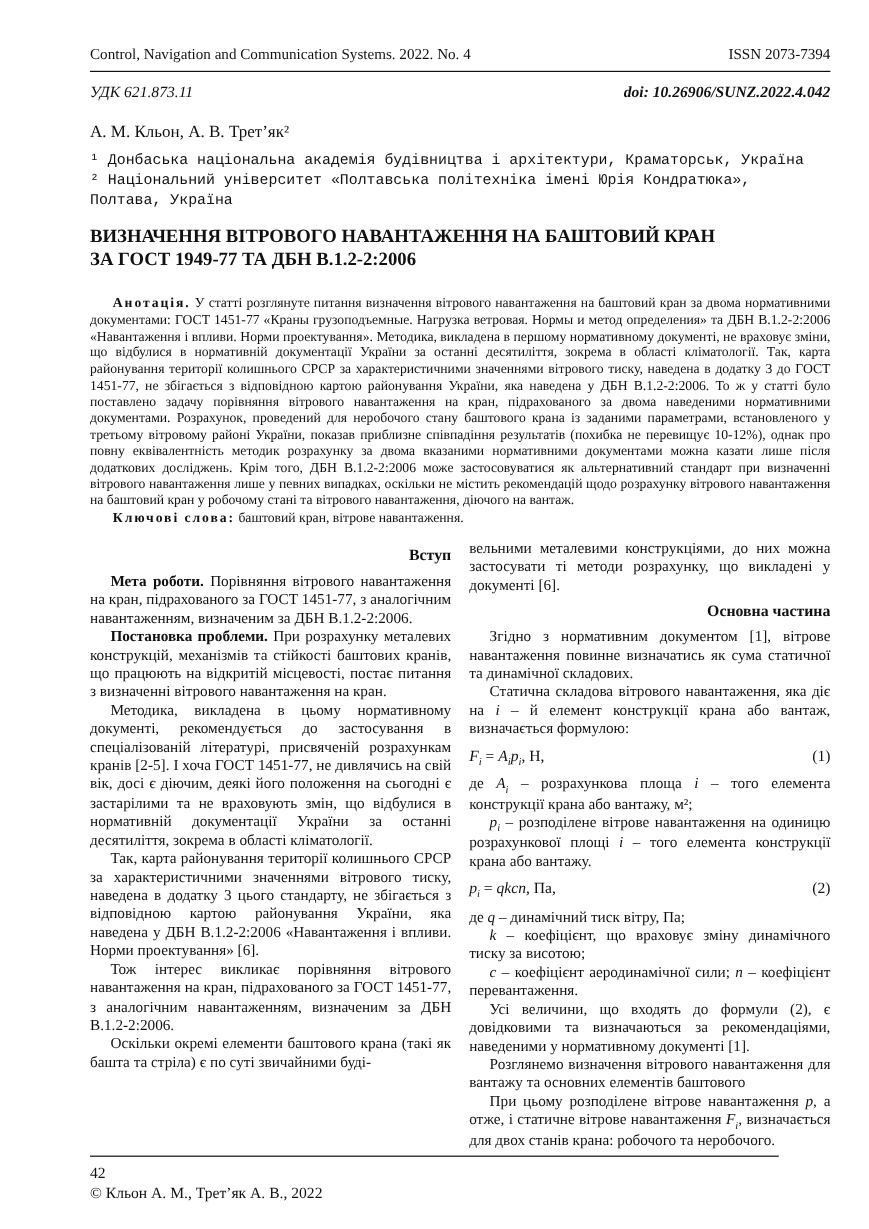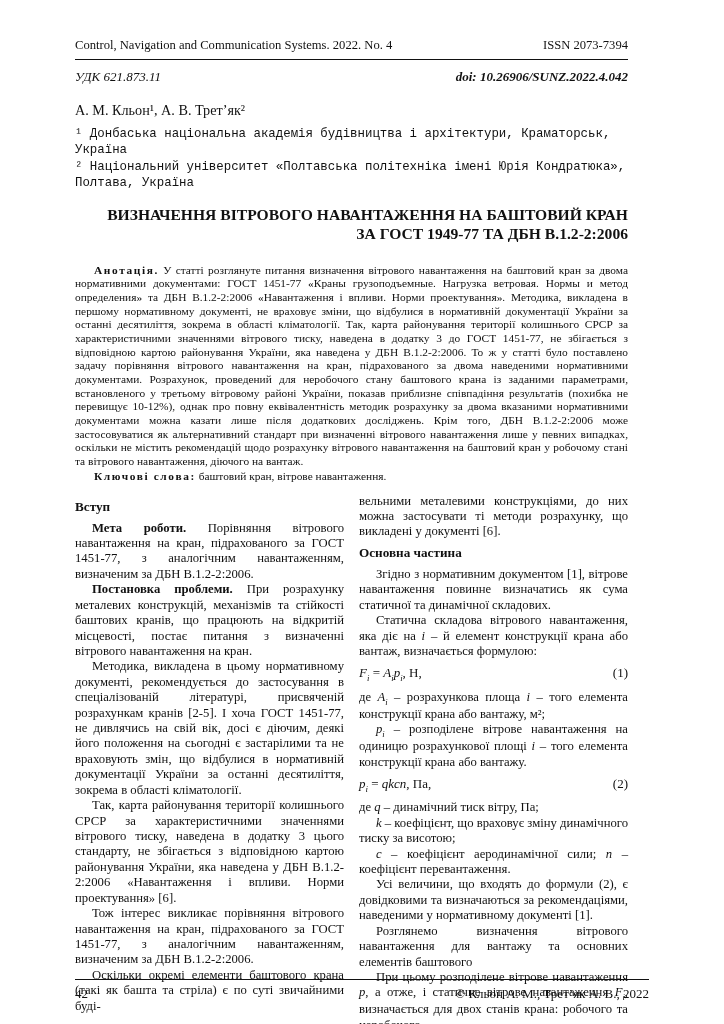--- a/index.html
+++ b/index.html
@@ -6,88 +6,89 @@
   html, body { margin: 0; padding: 0; background: #ffffff; }
   body {
     width: 724px; height: 1024px;
     font-family: "Liberation Serif", "DejaVu Serif", serif;
     color: #111;
   }
   .page {
     position: relative;
     width: 724px; height: 1024px;
     background: #fff;
-    padding: 38px 96px 0 75px;
+    padding: 38px 32px 0 75px;
     overflow: hidden;
   }
   
   .journal-row {
     display: flex; justify-content: space-between;
     font-size: 12.6px;
     padding-bottom: 6px;
     border-bottom: 1.2px solid #111;
   }
   .udk-row {
     display: flex; justify-content: space-between;
     font-size: 13px;
     margin-top: 9px;
     font-style: italic;
   }
   .doi { font-weight: bold; }
   
   .authors { margin-top: 17px; font-size: 14.2px; }
   .affiliations { margin-top: 7px; font-size: 12.4px; line-height: 1.32; font-family: Liberation Mono, monospace; }
   
-  .title { margin: 13px 0 0; font-size: 15.6px; font-weight: bold; text-align: right; line-height: 1.22; }
+  .title { margin: 13px 0 0; font-size: 15.6px; font-weight: bold; text-align: left; line-height: 1.22; }
   .tl { display: block; }
   
   .abstract { margin-top: 21px; font-size: 11.4px; line-height: 1.2; text-align: justify; }
   .abstract p { margin: 0; text-indent: 19px; }
   .abstract p + p { margin-top: 1px; }
   .lead { font-weight: bold; letter-spacing: 1.6px; }
   
   .cols { display: flex; gap: 15px; margin-top: 10px; }
   .col { flex: 1 1 0; font-size: 12.7px; line-height: 1.215; text-align: justify; }
   .col p { margin: 0; text-indent: 17px; }
   .col p.noindent { text-indent: 0; }
   .col .col-heading {
-    text-indent: 0; text-align: left; font-weight: bold;
+    text-indent: 0; text-align: right; font-weight: bold;
     font-size: 13.2px; margin: 5px 0 6px 0;
   }
   .plead { font-weight: bold; }
   
   .eq { position: relative; text-align: left; margin: 6px 0; font-size: 13px; text-indent: 0; }
   .eq-num { position: absolute; right: 0; top: 0; font-style: normal; }
   sub { font-size: 0.68em; }
   i { font-style: italic; }
   
   .footer {
     position: absolute; left: 75px; right: 75px; bottom: 22px;
     display: flex; justify-content: space-between;
     border-top: 1.2px solid #111;
     padding-top: 6px;
     font-size: 13px;
+    flex-direction: column;
   }
 </style>
 </head>
 <body>
 
 <div class="page">
 
   <div class="journal-row">
     <span>Control, Navigation and Communication Systems. 2022. No. 4</span>
     <span>ISSN 2073-7394</span>
   </div>
 
   <div class="udk-row">
     <span>УДК 621.873.11</span>
     <span class="doi">doi: 10.26906/SUNZ.2022.4.042</span>
   </div>
 
-  <div class="authors">А. М. Кльон¹, А. В. Трет’як²</div>
+  <div class="authors">А. М. Кльон, А. В. Трет’як²</div>
 
   <div class="affiliations">
     <div>¹ Донбаська національна академія будівництва і архітектури, Краматорськ, Україна</div>
     <div>² Національний університет «Полтавська політехніка імені Юрія Кондратюка», Полтава, Україна</div>
   </div>
 
   <h1 class="title">
     <span class="tl">ВИЗНАЧЕННЯ ВІТРОВОГО НАВАНТАЖЕННЯ НА БАШТОВИЙ КРАН</span>
     <span class="tl">ЗА ГОСТ 1949-77 ТА ДБН В.1.2-2:2006</span>
   </h1>

